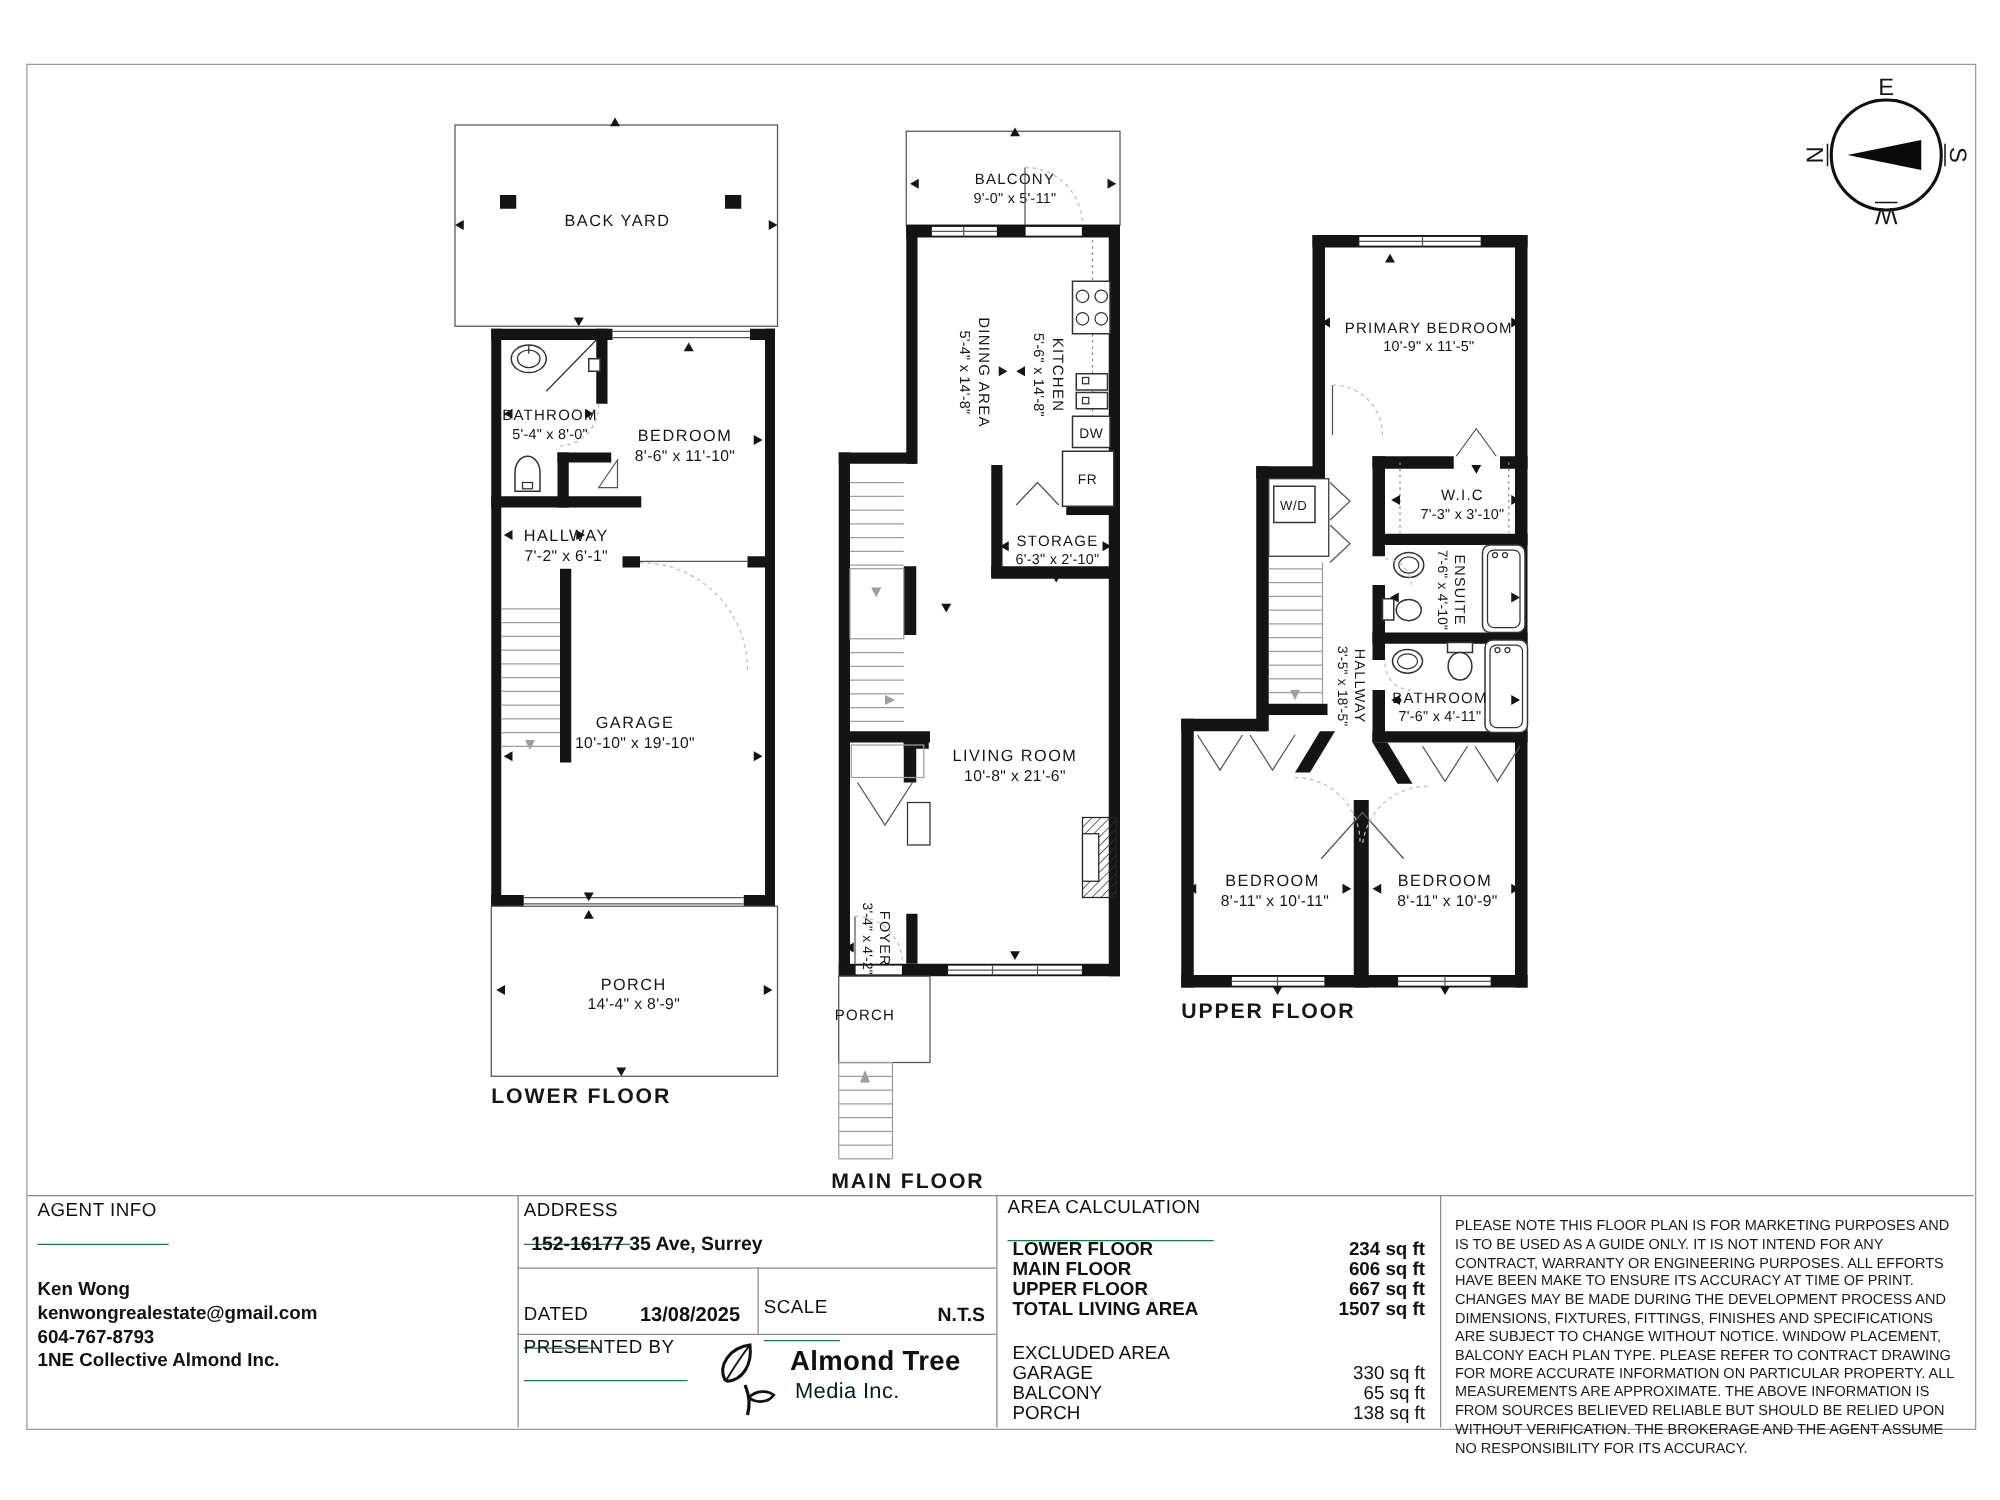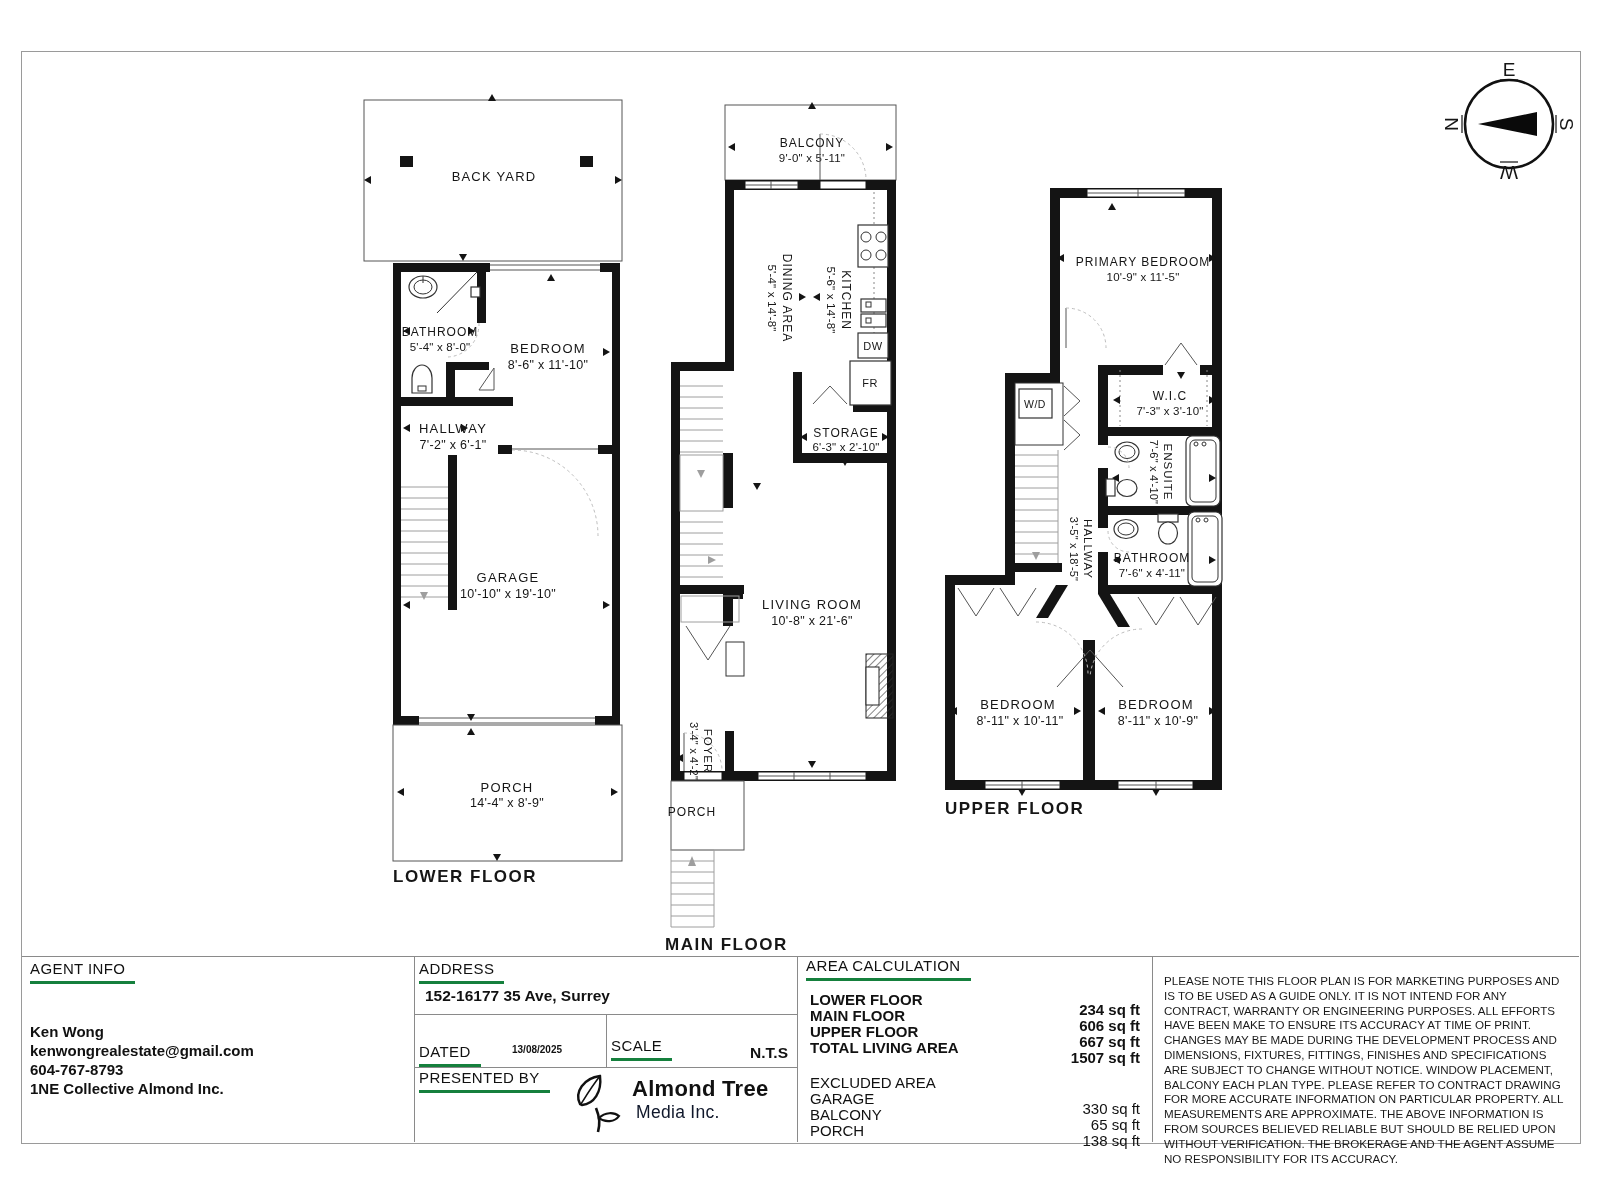--- a/index.html
+++ b/index.html
@@ -23,26 +23,26 @@
   .rm{font-size:13px;font-weight:400;letter-spacing:1.2px;text-anchor:middle;}
   .rs{font-size:12px;letter-spacing:1px;text-anchor:middle;}
   .dm{font-size:12.5px;letter-spacing:.3px;text-anchor:middle;}
   .ds{font-size:11.5px;letter-spacing:.2px;text-anchor:middle;}
   .fl{font-size:17px;font-weight:700;letter-spacing:1.5px;}
   .ap{font-size:11px;text-anchor:middle;letter-spacing:.5px;}
   .cl{font-size:19px;text-anchor:middle;}
   
   .vline{width:1px;background:#8a8a8a;}
   .hline{height:1px;background:#8a8a8a;}
-  .uh{font-size:15px;letter-spacing:.4px;border-bottom:3px solid #15803d;display:inline-block;padding:0 10px 4px 0;}
+  .uh{font-size:15px;letter-spacing:.4px;border-bottom:1px solid #15803d;display:inline-block;padding:0 10px 18px 0;}
   .bold{font-weight:700;}
   .agent-line{font-size:15px;font-weight:700;line-height:19px;}
   .ac-row{position:absolute;left:810px;width:332px;font-size:15px;height:16px;}
   .ac-label{position:absolute;left:0;top:0;}
-  .ac-val{position:absolute;right:2px;top:10px;text-align:left;}
+  .ac-val{position:absolute;right:2px;top:0;text-align:left;}
   #disclaimer{left:1164px;top:974px;width:406px;font-size:11.6px;line-height:14.8px;color:#1a1a1a;}
   .logo-main{font-size:22px;font-weight:700;letter-spacing:.3px;}
   .logo-sub{font-size:17.5px;color:#0f172a;letter-spacing:.3px;}
 </style>
 </head>
 <body>
 
 <div class="abs" id="page-border"></div>
 
 <svg style="left:350px;top:90px" width="290" height="800" viewBox="350 90 290 800">
@@ -469,21 +469,21 @@
 </div>
 
 <div class="abs" style="left:419px;top:960px">
   <span class="uh">ADDRESS</span>
 </div>
 <div class="abs bold" style="left:425px;top:987px;font-size:15.5px">152-16177 35 Ave, Surrey</div>
 
 <div class="abs" style="left:419px;top:1043px">
   <span class="uh">DATED</span>
 </div>
-<div class="abs bold" style="left:512px;top:1044px;font-size:10px">13/08/2025</div>
+<div class="abs bold" style="left:512px;top:1044px;font-size:16px">13/08/2025</div>
 <div class="abs" style="left:611px;top:1037px">
   <span class="uh">SCALE</span>
 </div>
 <div class="abs bold" style="left:700px;top:1044px;width:88px;text-align:right;font-size:15.5px">N.T.S</div>
 
 <div class="abs" style="left:419px;top:1069px">
   <span class="uh">PRESENTED BY</span>
 </div>
 
 <div class="abs" style="left:572px;top:1072px;width:220px;height:64px">

